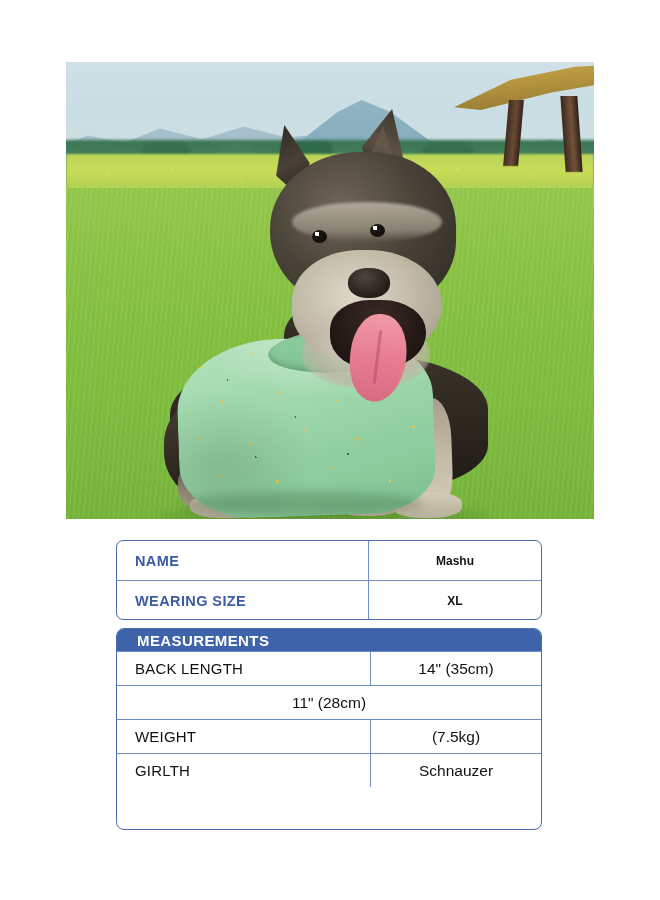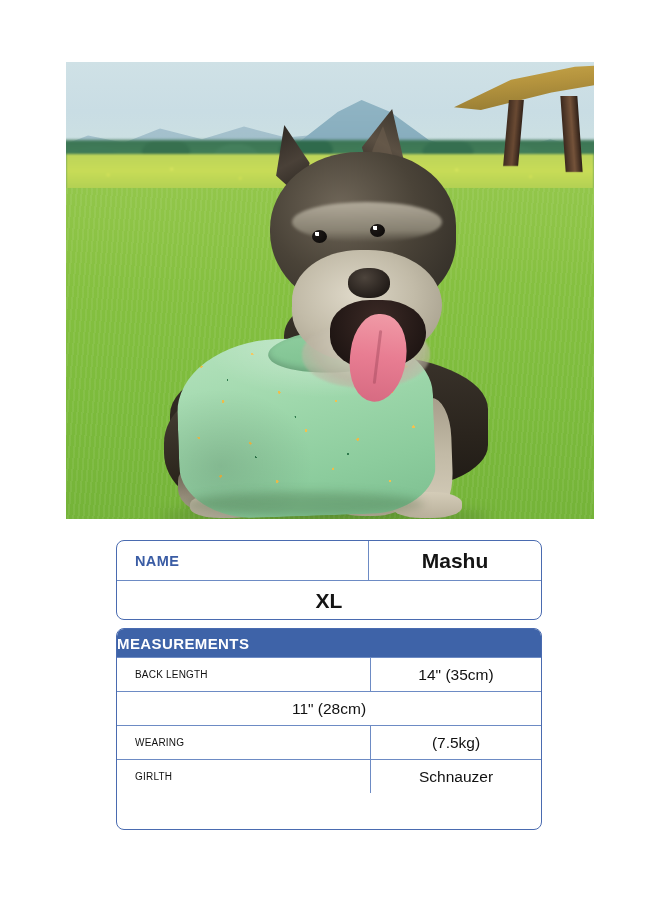--- a/index.html
+++ b/index.html
@@ -172,41 +172,41 @@
     background:linear-gradient(180deg,#8ccc9d 0%,#7cc08f 100%);
     box-shadow:inset 0 -3px 6px rgba(0,0,0,.18);transform:rotate(-4deg);opacity:.96;}
   .shirt-shadow{left:40px;top:406px;width:240px;height:24px;border-radius:50%;
     background:rgba(40,70,30,.25);filter:blur(5px);}
   .ground-shadow{left:16px;top:420px;width:330px;height:22px;border-radius:50%;
     background:rgba(45,75,30,.22);filter:blur(6px);}
 
   
   .tbl{position:absolute;border:1.6px solid #4a6bb0;border-radius:8px;
     box-sizing:border-box;background:#fff;overflow:hidden;}
-  #info-table{left:116px;top:540px;width:426px;height:80px;}
+  #info-table{left:116px;top:540px;width:426px;height:80px;border-radius:7px;}
   #meas-table{left:116px;top:628px;width:426px;height:202px;}
 
   .row{display:flex;box-sizing:border-box;}
   #info-table .row{height:40px;}
   #info-table .row:first-child{border-bottom:1.4px solid #6d8bc4;}
   .cell-l{width:252px;box-sizing:border-box;display:flex;align-items:center;
     padding-left:18px;border-right:1.4px solid #6d8bc4;}
   .cell-r{flex:1;display:flex;align-items:center;justify-content:center;}
 
   .lbl-blue{color:#3a5ca4;font-weight:bold;font-size:14.5px;letter-spacing:.4px;}
-  .val-bold{color:#141414;font-weight:bold;font-size:21px;}
-
-  .meas-head{height:28px;background:#3e63a8;display:flex;align-items:center;
-    box-sizing:border-box;}
+  .val-bold{color:#141414;font-weight:bold;font-size:12px;}
+
+  .meas-head{height:22px;background:#3e63a8;display:flex;align-items:center;
+    padding-left:20px;box-sizing:border-box;}
   .meas-head span{color:#ffffff;font-weight:bold;font-size:15px;letter-spacing:.4px;}
   #meas-table .row{height:34px;border-top:1.2px solid #6d8bc4;}
   #meas-table .row:first-of-type{border-top:none;}
   .mcell-l{width:254px;box-sizing:border-box;display:flex;align-items:center;
     padding-left:18px;border-right:1.2px solid #6d8bc4;}
-  .mcell-l span{color:#111;font-size:10px;letter-spacing:.2px;}
+  .mcell-l span{color:#111;font-size:15px;letter-spacing:.2px;}
   .mcell-r{flex:1;display:flex;align-items:center;justify-content:center;}
   .mcell-r span{color:#111;font-size:15.5px;}
 </style>
 </head>
 <body>
 
 <div id="photo-panel">
   <div class="layer sky"></div>
   <div class="mtn-far"></div>
   <div class="mtn-mid"></div>
@@ -255,20 +255,23 @@
 <div id="info-table" class="tbl">
   <div class="row">
     <div class="cell-l">
       <span class="lbl-blue">NAME</span>
     </div>
     <div class="cell-r">
       <span class="val-bold">Mashu</span>
     </div>
   </div>
   <div class="row">
+    <div class="cell-l">
+      <span class="lbl-blue">WEARING SIZE</span>
+    </div>
     <div class="cell-r">
       <span class="val-bold">XL</span>
     </div>
   </div>
 </div>
 
 <div id="meas-table" class="tbl">
   <div class="meas-head">
     <span>MEASUREMENTS</span>
   </div>
@@ -284,21 +287,21 @@
 
 
   <div class="row">
     <div class="mcell-r">
       <span>11" (28cm)</span>
     </div>
   </div>
 
   <div class="row">
     <div class="mcell-l">
-      <span>WEARING</span>
+      <span>WEIGHT</span>
     </div>
     <div class="mcell-r">
       <span>(7.5kg)</span>
     </div>
   </div>
 
   <div class="row">
     <div class="mcell-l">
       <span>GIRLTH</span>
     </div>

